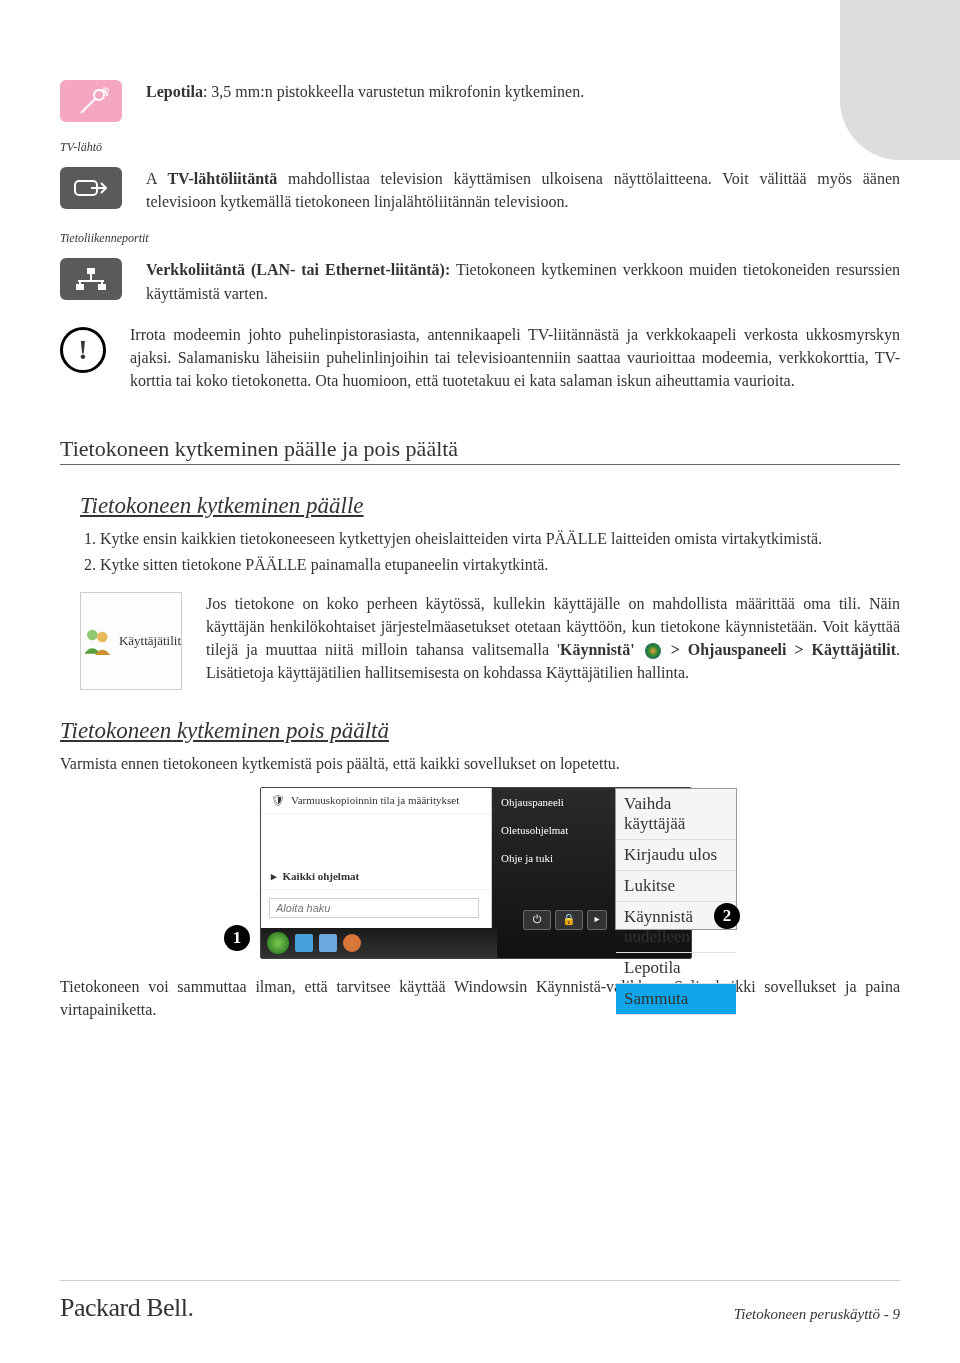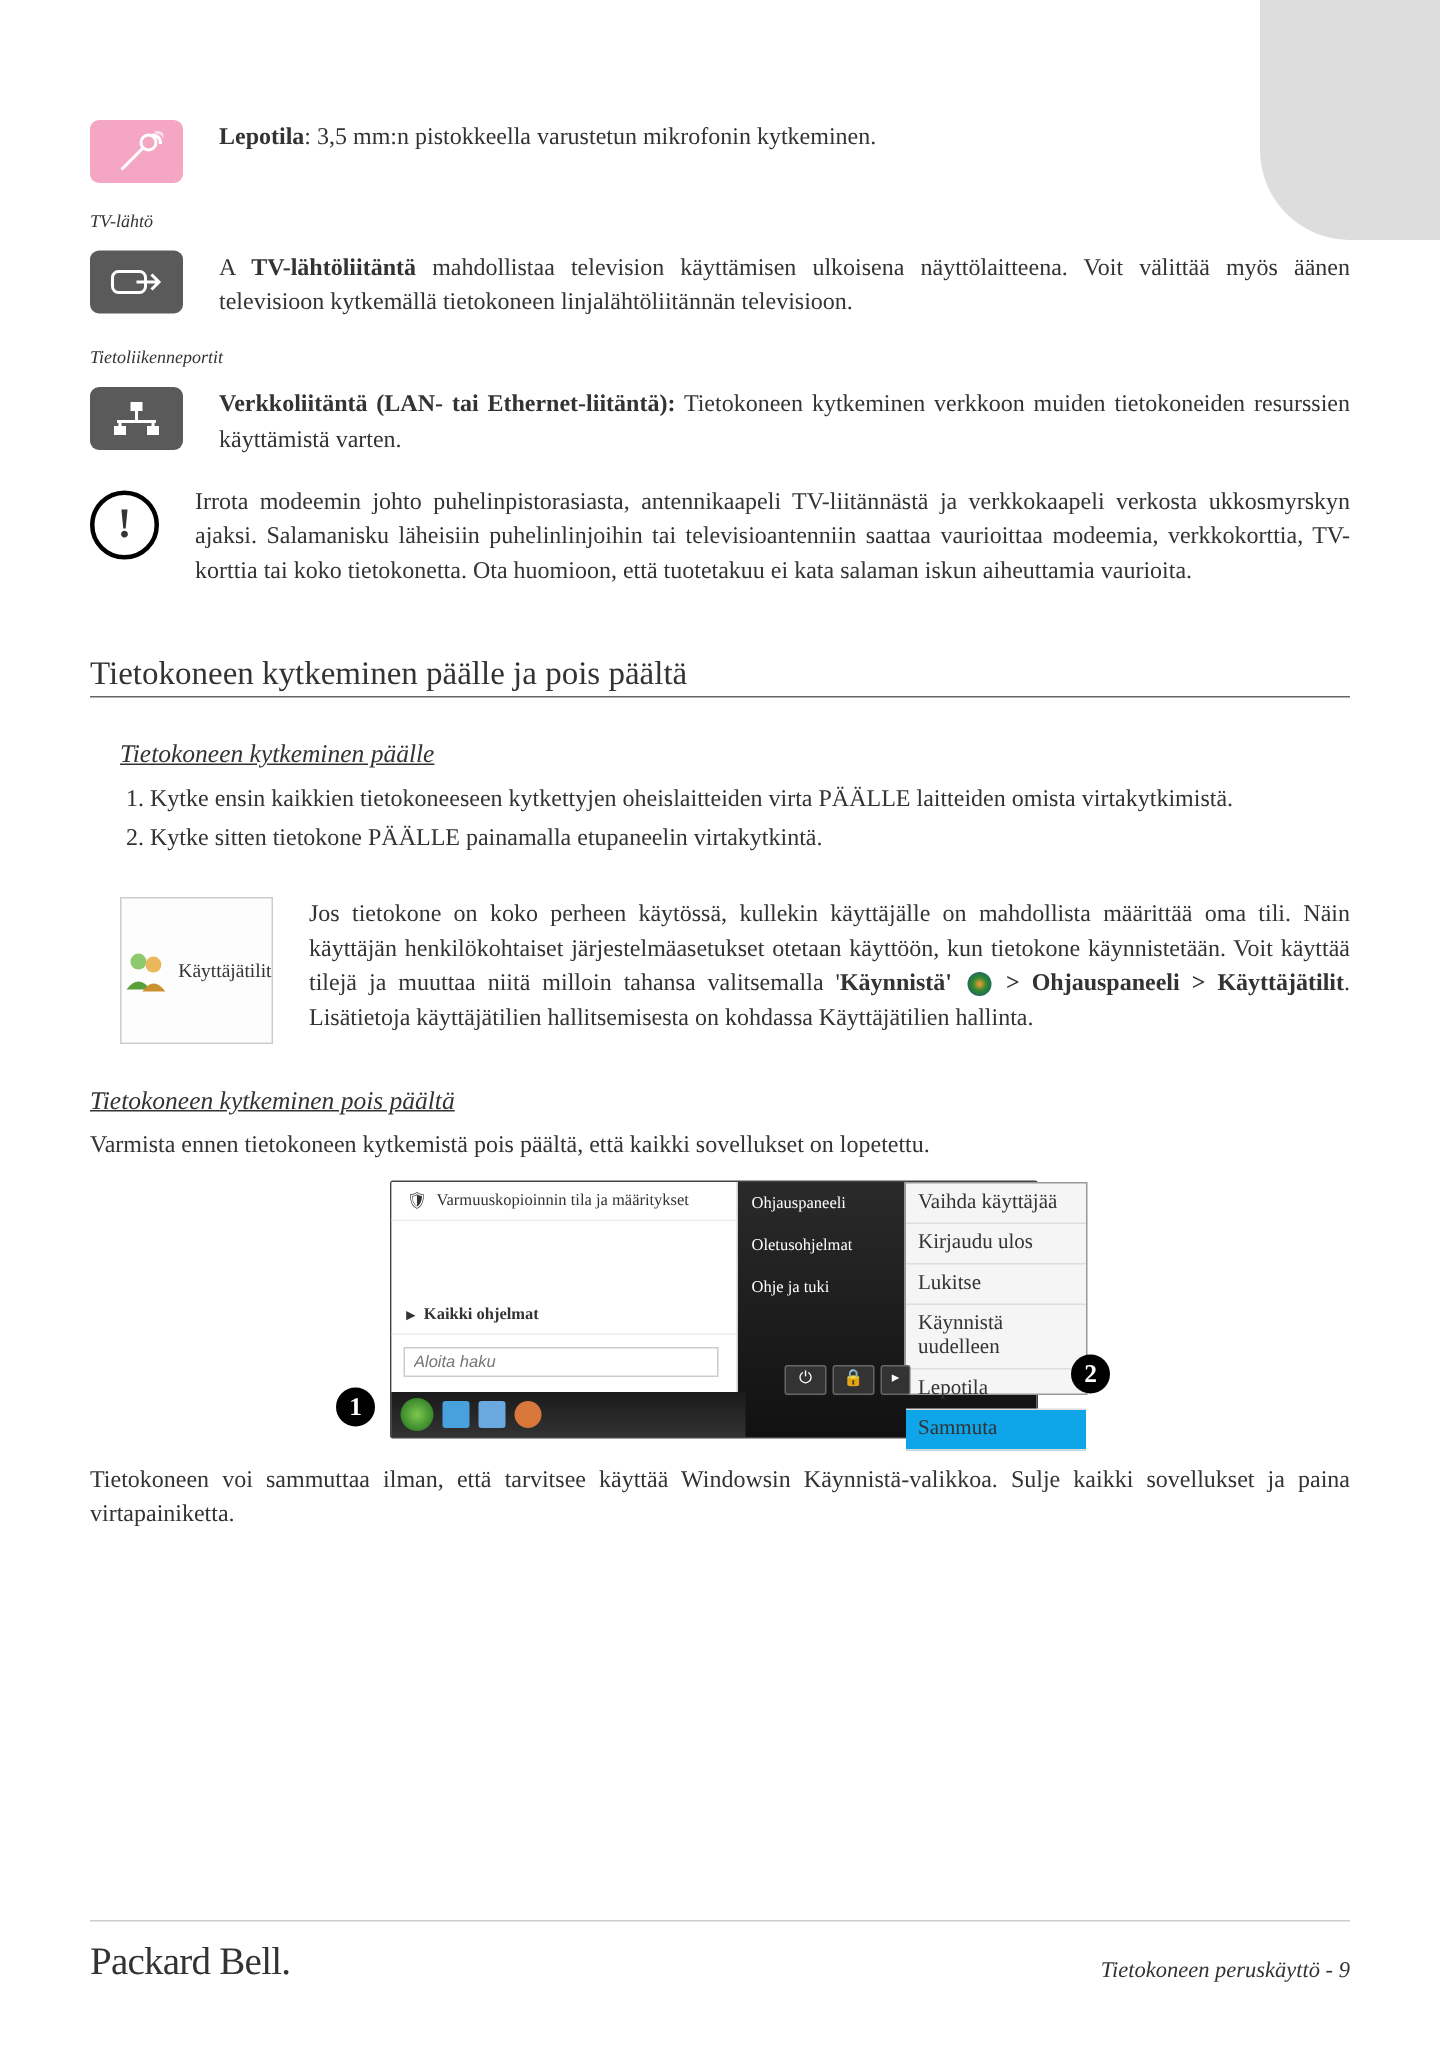--- a/index.html
+++ b/index.html
@@ -5,32 +5,32 @@
   body{margin:0;padding:0;font-family:Georgia,serif;color:#333;background:#fff}
   .page{width:960px;min-height:1363px;margin:0 auto;padding:80px 60px 40px 60px;box-sizing:border-box;position:relative}
   .icon-box{width:62px;height:42px;border-radius:6px;display:flex;align-items:center;justify-content:center;flex-shrink:0}
   .pink{background:#f4a6c2}
   .dark{background:#5a5a5a}
   .row{display:flex;gap:24px;align-items:flex-start;margin-bottom:18px}
   .text{font-size:16px;line-height:1.45;text-align:justify}
   .sec-label{font-style:italic;font-size:12px;margin:12px 0 12px 0}
   .excl{width:40px;height:40px;border:3px solid #000;border-radius:50%;display:flex;align-items:center;justify-content:center;font-size:28px;font-weight:bold;flex-shrink:0;margin-top:4px}
   h2{font-size:22px;font-weight:normal;margin:44px 0 0 0;padding-bottom:2px;border-bottom:1px solid #666}
-  .sub-u{font-style:italic;text-decoration:underline;font-size:17px;margin:28px 0 8px 0;padding-left:20px}
-  ol{margin:4px 0 28px 0;padding-left:40px}
+  .sub-u{font-style:italic;text-decoration:underline;font-size:23px;margin:28px 0 8px 0;padding-left:20px}
+  ol{margin:4px 0 16px 0;padding-left:40px}
   ol li{font-size:16px;line-height:1.45;text-align:justify;margin-bottom:2px}
   .userbox{border:1px solid #ccc;width:100px;height:96px;display:flex;flex-direction:row;align-items:center;justify-content:center;gap:6px;flex-shrink:0;font-size:13px;background:#fdfdfd}
   .startimg{display:block;margin:12px auto 18px auto;position:relative;width:520px;height:170px}
   .tbwin{position:absolute;left:40px;top:0;width:430px;height:170px;background:linear-gradient(#2a2a2a,#111);border:1px solid #444;border-radius:2px}
   .left-pane{position:absolute;left:0;top:0;width:230px;height:140px;background:#fff;border-right:1px solid #ccc}
   .lp-row{font-size:11px;padding:6px 10px;display:flex;align-items:center;gap:6px;border-bottom:1px solid #eee}
   .lp-input{margin:8px;width:210px;height:20px;border:1px solid #ccc;font-size:11px;font-style:italic;padding:2px 6px;box-sizing:border-box}
   .mid-pane{position:absolute;left:230px;top:0;width:96px;height:140px;color:#fff;font-size:11px}
   .mid-pane div{padding:8px 10px}
-  .r-pane{position:absolute;left:342px;top:0;width:120px;height:140px;background:#f5f5f5;border:1px solid #999;font-size:14px}
+  .r-pane{position:absolute;left:354px;top:0;width:120px;height:140px;background:#f5f5f5;border:1px solid #999;font-size:17px}
   .r-pane div{padding:5px 8px;border-bottom:1px solid #ddd}
   .r-pane .sel{background:#0ea5e9}
   .taskbar{position:absolute;left:0;bottom:0;width:230px;height:30px;background:linear-gradient(#1a1a1a,#333);display:flex;align-items:center;gap:6px;padding-left:6px}
   .orb{width:22px;height:22px;border-radius:50%;background:radial-gradient(#7ec850,#1a6b1a)}
   .tb-ic{width:18px;height:18px;background:#48a0dc;border-radius:2px}
   .pwrbtn{position:absolute;left:262px;top:122px;width:26px;height:18px;background:#333;border:1px solid #666;border-radius:2px;color:#fff;font-size:11px;text-align:center;line-height:16px}
   .lockbtn{position:absolute;left:294px;top:122px;width:26px;height:18px;background:#333;border:1px solid #666;border-radius:2px;color:#fff;font-size:11px;text-align:center;line-height:16px}
   .arrowbtn{position:absolute;left:326px;top:122px;width:18px;height:18px;background:#333;border:1px solid #666;border-radius:2px;color:#fff;font-size:10px;text-align:center;line-height:16px}
   .badge{width:26px;height:26px;background:#000;color:#fff;border-radius:50%;font-weight:bold;font-size:17px;display:flex;align-items:center;justify-content:center;position:absolute}
   .footer{position:absolute;bottom:40px;left:60px;right:60px;display:flex;justify-content:space-between;align-items:flex-end;border-top:1px solid #ccc;padding-top:12px}

